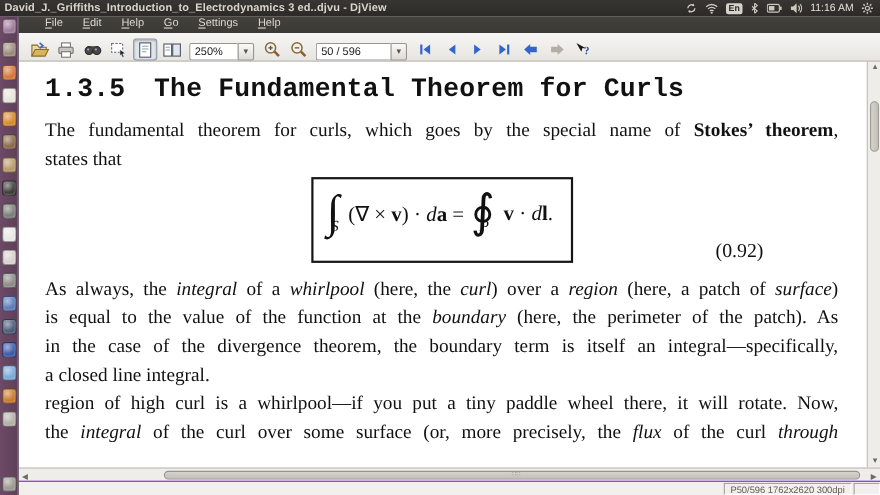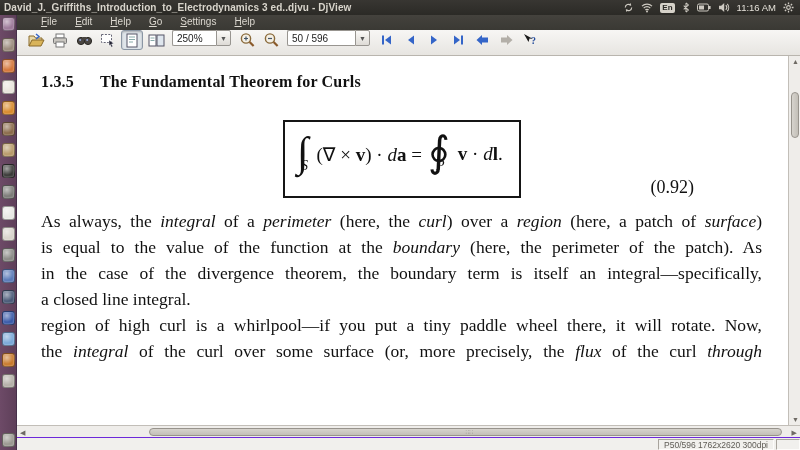--- a/index.html
+++ b/index.html
@@ -30,41 +30,41 @@
   
   .menubar { position:absolute; top:15px; left:17px; right:0; height:15px;
     background:linear-gradient(#44423d,#3a3934); color:#dcd8d0; display:flex;
     padding-left:16px; gap:2px; z-index:20; }
   .menu-item { font-size:10px; padding:1px 8px; cursor:default; }
   .menu-item::first-letter { text-decoration:underline; }
 
   
   .toolbar { position:absolute; top:30px; left:17px; right:0; height:26px;
     background:linear-gradient(#f7f6f4,#e7e5e1); border-bottom:1px solid #b9b5ae;
-    display:flex; align-items:flex-start; padding-left:8px; gap:2px; z-index:20; }
+    display:flex; align-items:flex-end; padding-left:8px; gap:2px; z-index:20; }
   .tbtn { width:22px; height:20px; display:flex; align-items:center; justify-content:center;
     border:1px solid transparent; border-radius:3px; }
   .tbtn.pressed { background:#dfe5ea; border:1px solid #8a96a4;
     box-shadow:inset 0 1px 2px rgba(0,0,0,.25); }
   .combo { display:flex; align-items:center; margin:0 3px; }
   .combo .field { background:#fff; border:1px solid #989590; border-right:none;
     border-radius:2px 0 0 2px; font-size:10px; padding:1px 4px; height:16px;
     display:flex; align-items:center; color:#222; }
   .combo .drop { width:15px; height:16px; background:linear-gradient(#fbfaf8,#dedbd6);
     border:1px solid #989590; border-radius:0 2px 2px 0; font-size:7px; color:#555;
     display:flex; align-items:center; justify-content:center; }
   .zoom-field { width:44px; } .page-field { width:68px; }
 
   
   .doc-area { position:absolute; top:56px; left:17px; width:771px; height:369px;
     background:#ffffff; overflow:hidden; z-index:10; }
   .doc-content { padding:12px 26px 0 24px; color:#111;
     font-family:"Liberation Serif", serif; }
-  .doc-heading { font-size:16px; font-weight:bold; line-height:28px; margin-bottom:22px;
-    letter-spacing:.2px; }
+  .doc-heading { font-size:24px; font-weight:bold; line-height:28px; margin-bottom:9px;
+    letter-spacing:.2px;font-family:Liberation Mono, monospace; }
   .heading-num { margin-right:26px; }
   .line { font-size:17.5px; line-height:26px; }
   .line.j { text-align:justify; text-align-last:justify; }
   .line.ind { text-indent:34px; }
   .eqwrap { position:relative; height:86px; margin:2px 0 4px 0; }
   .eqbox { position:absolute; left:242px; top:2px; border:2px solid #151515;
     padding:6px 16px 10px 12px; display:flex; align-items:center; gap:6px; background:#fff; }
   .intwrap { position:relative; font-size:42px; line-height:48px; padding:0 2px 10px 0; }
   .intsub { position:absolute; bottom:-4px; left:4px; font-size:14px; font-style:italic; }
   .ointsub { position:absolute; bottom:-4px; left:8px; font-size:14px; font-style:italic; }
@@ -279,33 +279,37 @@
           <text x="9" y="11" font-size="10" font-weight="bold" fill="#234a9a" font-family="serif">?</text>
         </svg>
     </span>
   </div>
 
   <div class="doc-area">
     <div class="doc-content">
       <div class="doc-heading">
         <span class="heading-num">1.3.5</span><span>The Fundamental Theorem for Curls</span>
       </div>
+      <div>
+          <div class="line j">The fundamental theorem for curls, which goes by the special name of <b>Stokes’ theorem</b>,</div>
+          <div class="line">states that</div>
+        </div>
 
       <div class="eqwrap">
         <div class="eqbox">
           <span class="intwrap"><span>∫</span><span class="intsub">S</span></span>
           <span class="eqtext">(∇ × <b>v</b>) · <i>d</i><b>a</b> =</span>
           <span class="intwrap"><span>∮</span><span class="ointsub">P</span></span>
           <span class="eqtext"><b>v</b> · <i>d</i><b>l</b>.</span>
         </div>
         <span class="eqnum">(0.92)</span>
       </div>
 
       <div>
-          <div class="line j">As always, the <i>integral</i> of a <i>perimeter</i> (here, the <i>curl</i>) over a <i>region</i> (here, a patch of <i>surface</i>)</div>
+          <div class="line j">As always, the <i>integral</i> of a <i>whirlpool</i> (here, the <i>curl</i>) over a <i>region</i> (here, a patch of <i>surface</i>)</div>
           <div class="line j">is equal to the value of the function at the <i>boundary</i> (here, the perimeter of the patch).  As</div>
           <div class="line j">in the case of the divergence theorem, the boundary term is itself an integral—specifically,</div>
           <div class="line">a closed line integral.</div>
         </div>
       <div>
           <div class="line j">region of high curl is a whirlpool—if you put a tiny paddle wheel there, it will rotate.  Now,</div>
           <div class="line j">the <i>integral</i> of the curl over some surface (or, more precisely, the <i>flux</i> of the curl <i>through</i></div>
         </div>
     </div>
   </div>

